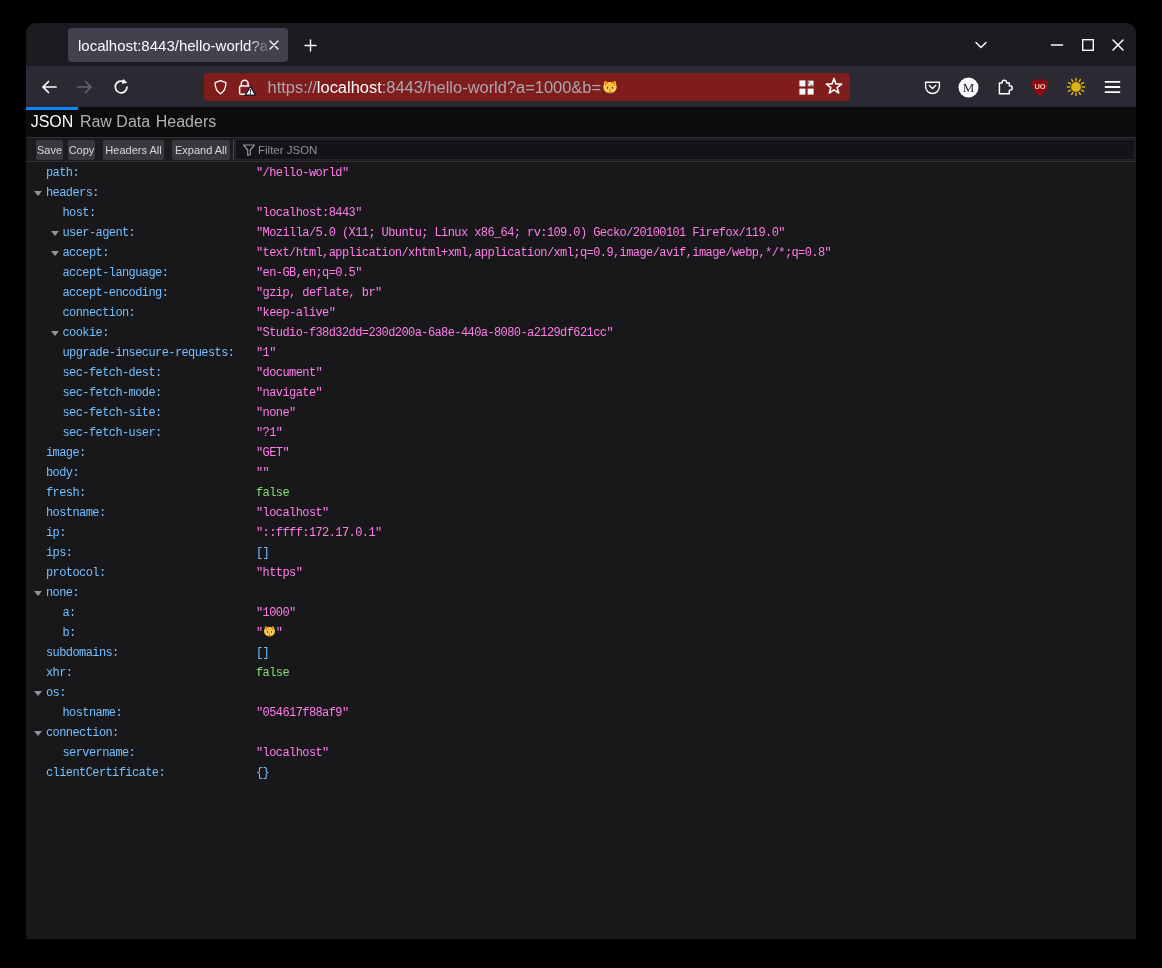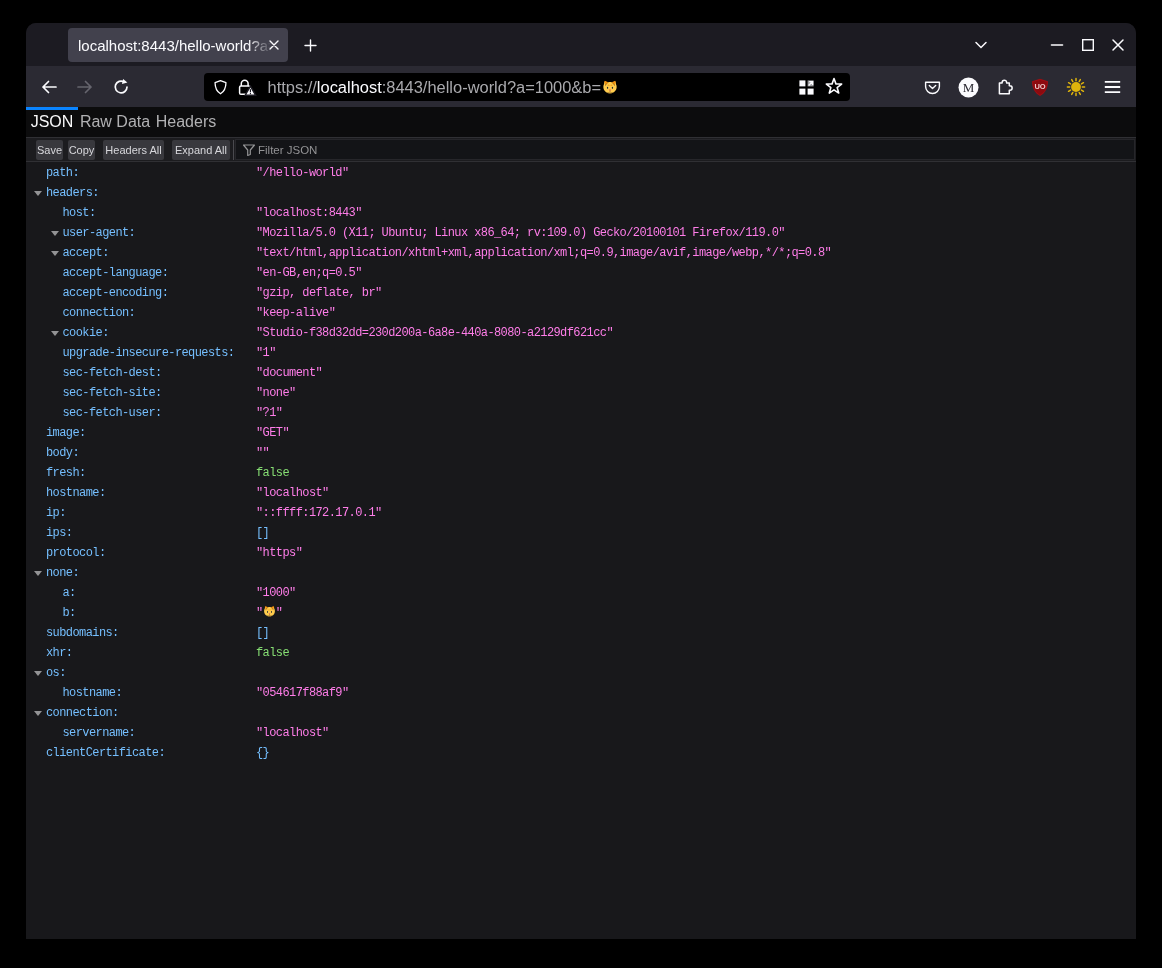--- a/index.html
+++ b/index.html
@@ -10,21 +10,21 @@
 .tabclip{position:absolute;left:10px;top:0;width:196px;height:100%;overflow:hidden}
 .tabtxt{position:absolute;left:0;top:50%;transform:translateY(-50%);font-size:15px;color:#fbfbfe;white-space:nowrap}
 .tabfade{position:absolute;right:0;top:0;width:26px;height:100%;background:linear-gradient(to right,rgba(66,65,77,0),#42414d 90%)}
 .tabx{position:absolute;right:4px;top:50%;transform:translateY(-50%);width:20px;height:20px;color:#fbfbfe}
 .newtab{position:absolute;top:7px;width:30px;height:30px;color:#fbfbfe}
 .icon{display:flex;align-items:center;justify-content:center}
 .wbtn{position:absolute;top:8px;width:28px;height:28px;color:#fbfbfe}
 
 .navbar{position:absolute;left:0;top:43px;width:100%;height:41px;background:#2b2a33}
 .nbtn{position:absolute;top:4px;width:34px;height:34px;color:#fbfbfe}
-.urlbar{position:absolute;left:178px;top:7px;width:646px;height:28px;background:#000000;border-radius:4px}
+.urlbar{position:absolute;left:178px;top:7px;width:646px;height:28px;background:#7f1d1d;border-radius:4px}
 .urltxt{position:absolute;left:63.5px;top:50%;transform:translateY(-50%);font-size:16.45px;color:#a9a9ad;white-space:nowrap}
 .urltxt b{color:#fbfbfe;font-weight:normal}
 .cat{display:inline-block}
 .urltxt .cat{vertical-align:-3.5px;margin-left:1px;width:16px;height:16px}
 
 .dtabs{position:absolute;left:0;top:84px;width:100%;height:30px;background:#0c0c0d}
 .dind{position:absolute;left:0;top:0;width:52px;height:2.6px;background:#0a84ff}
 .dtab{position:absolute;top:0;height:100%;display:flex;align-items:center;justify-content:center;font-size:16px;color:#b1b1b3}
 .dtab.act{color:#f9f9fa}
 
@@ -236,20 +236,24 @@
       </div>
 <div class="row">
         <span class="k" style="left:36.5px">upgrade-insecure-requests:</span>
         <span class="v vs">"1"</span>
       </div>
 <div class="row">
         <span class="k" style="left:36.5px">sec-fetch-dest:</span>
         <span class="v vs">"document"</span>
       </div>
 <div class="row">
+        <span class="k" style="left:36.5px">sec-fetch-mode:</span>
+        <span class="v vs">"navigate"</span>
+      </div>
+<div class="row">
         <span class="k" style="left:36.5px">sec-fetch-site:</span>
         <span class="v vs">"none"</span>
       </div>
 <div class="row">
         <span class="k" style="left:36.5px">sec-fetch-user:</span>
         <span class="v vs">"?1"</span>
       </div>
 <div class="row">
         <span class="k" style="left:20px">image:</span>
         <span class="v vs">"GET"</span>

